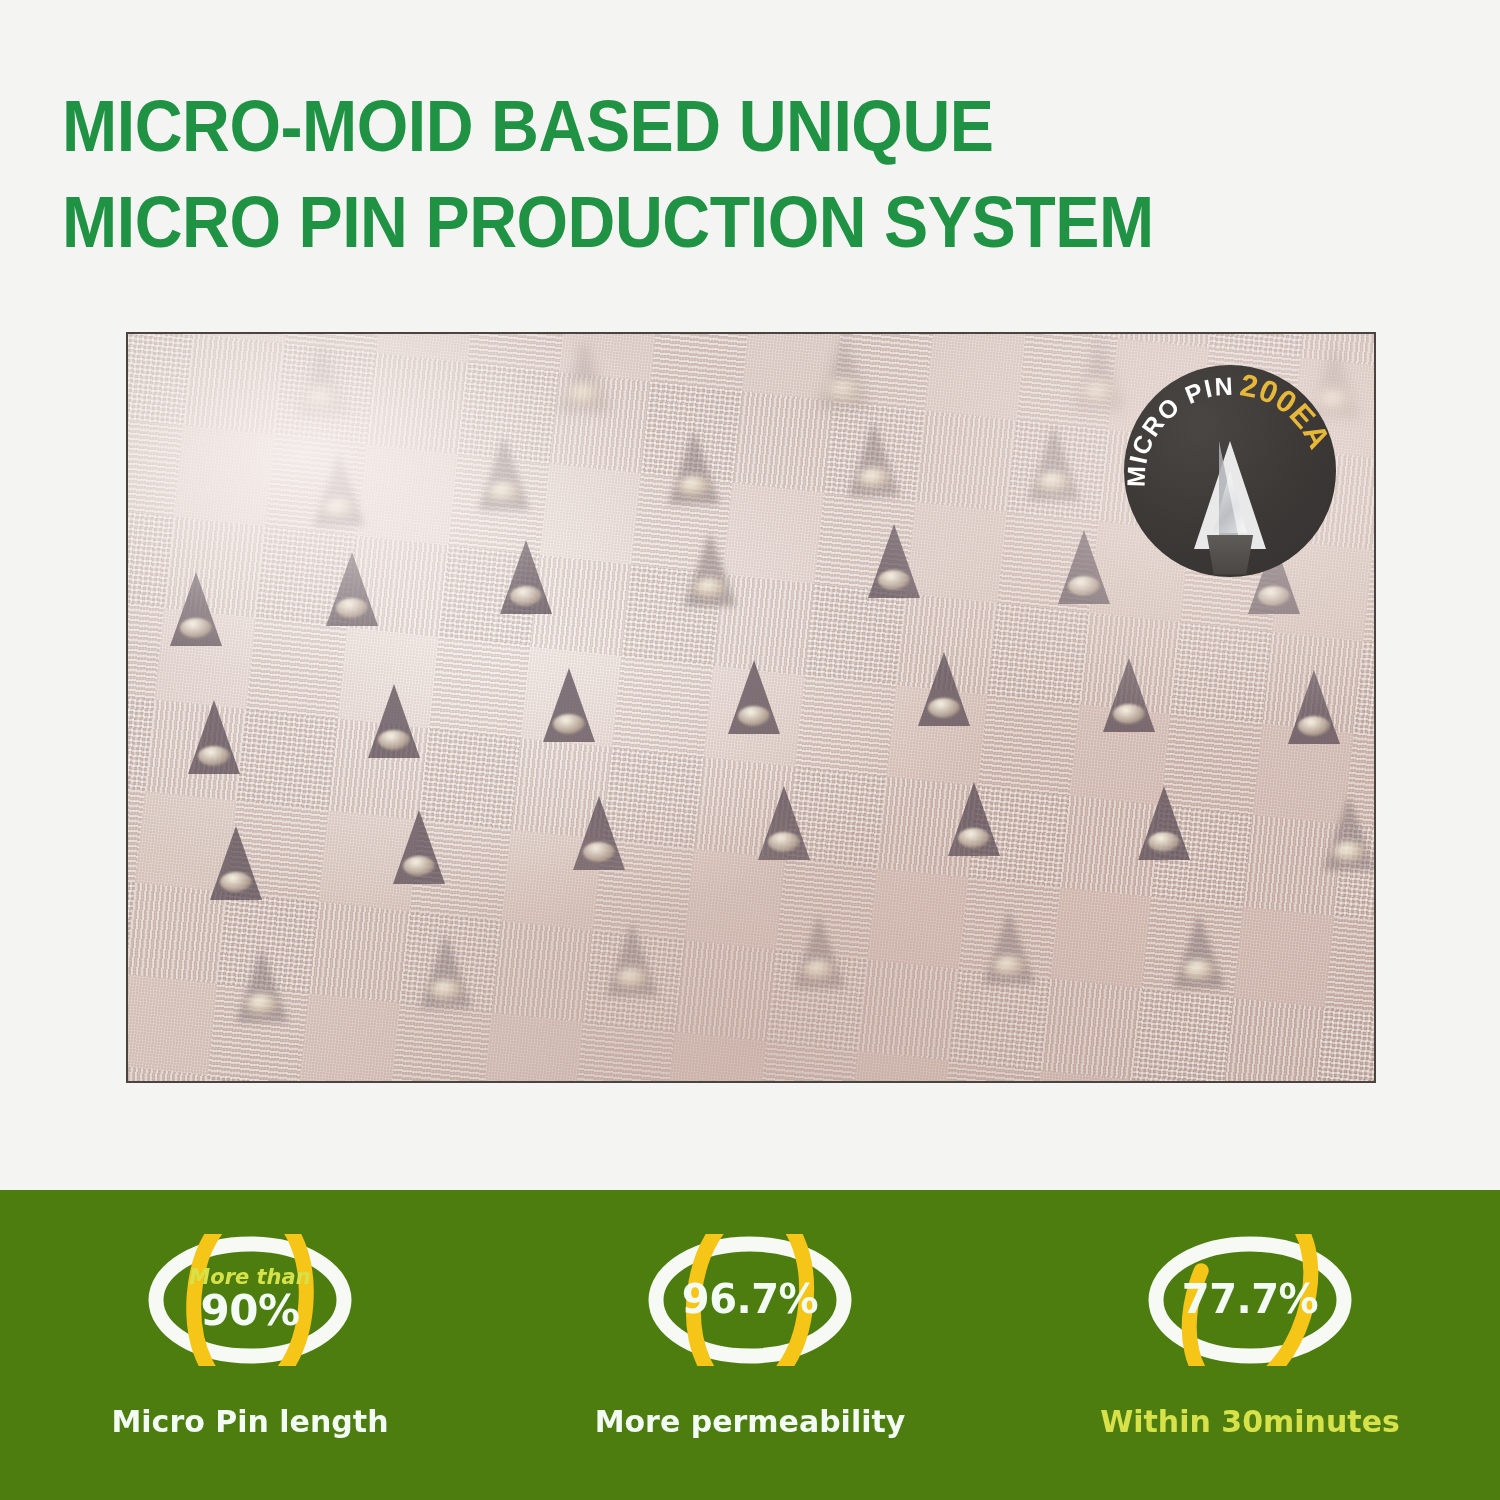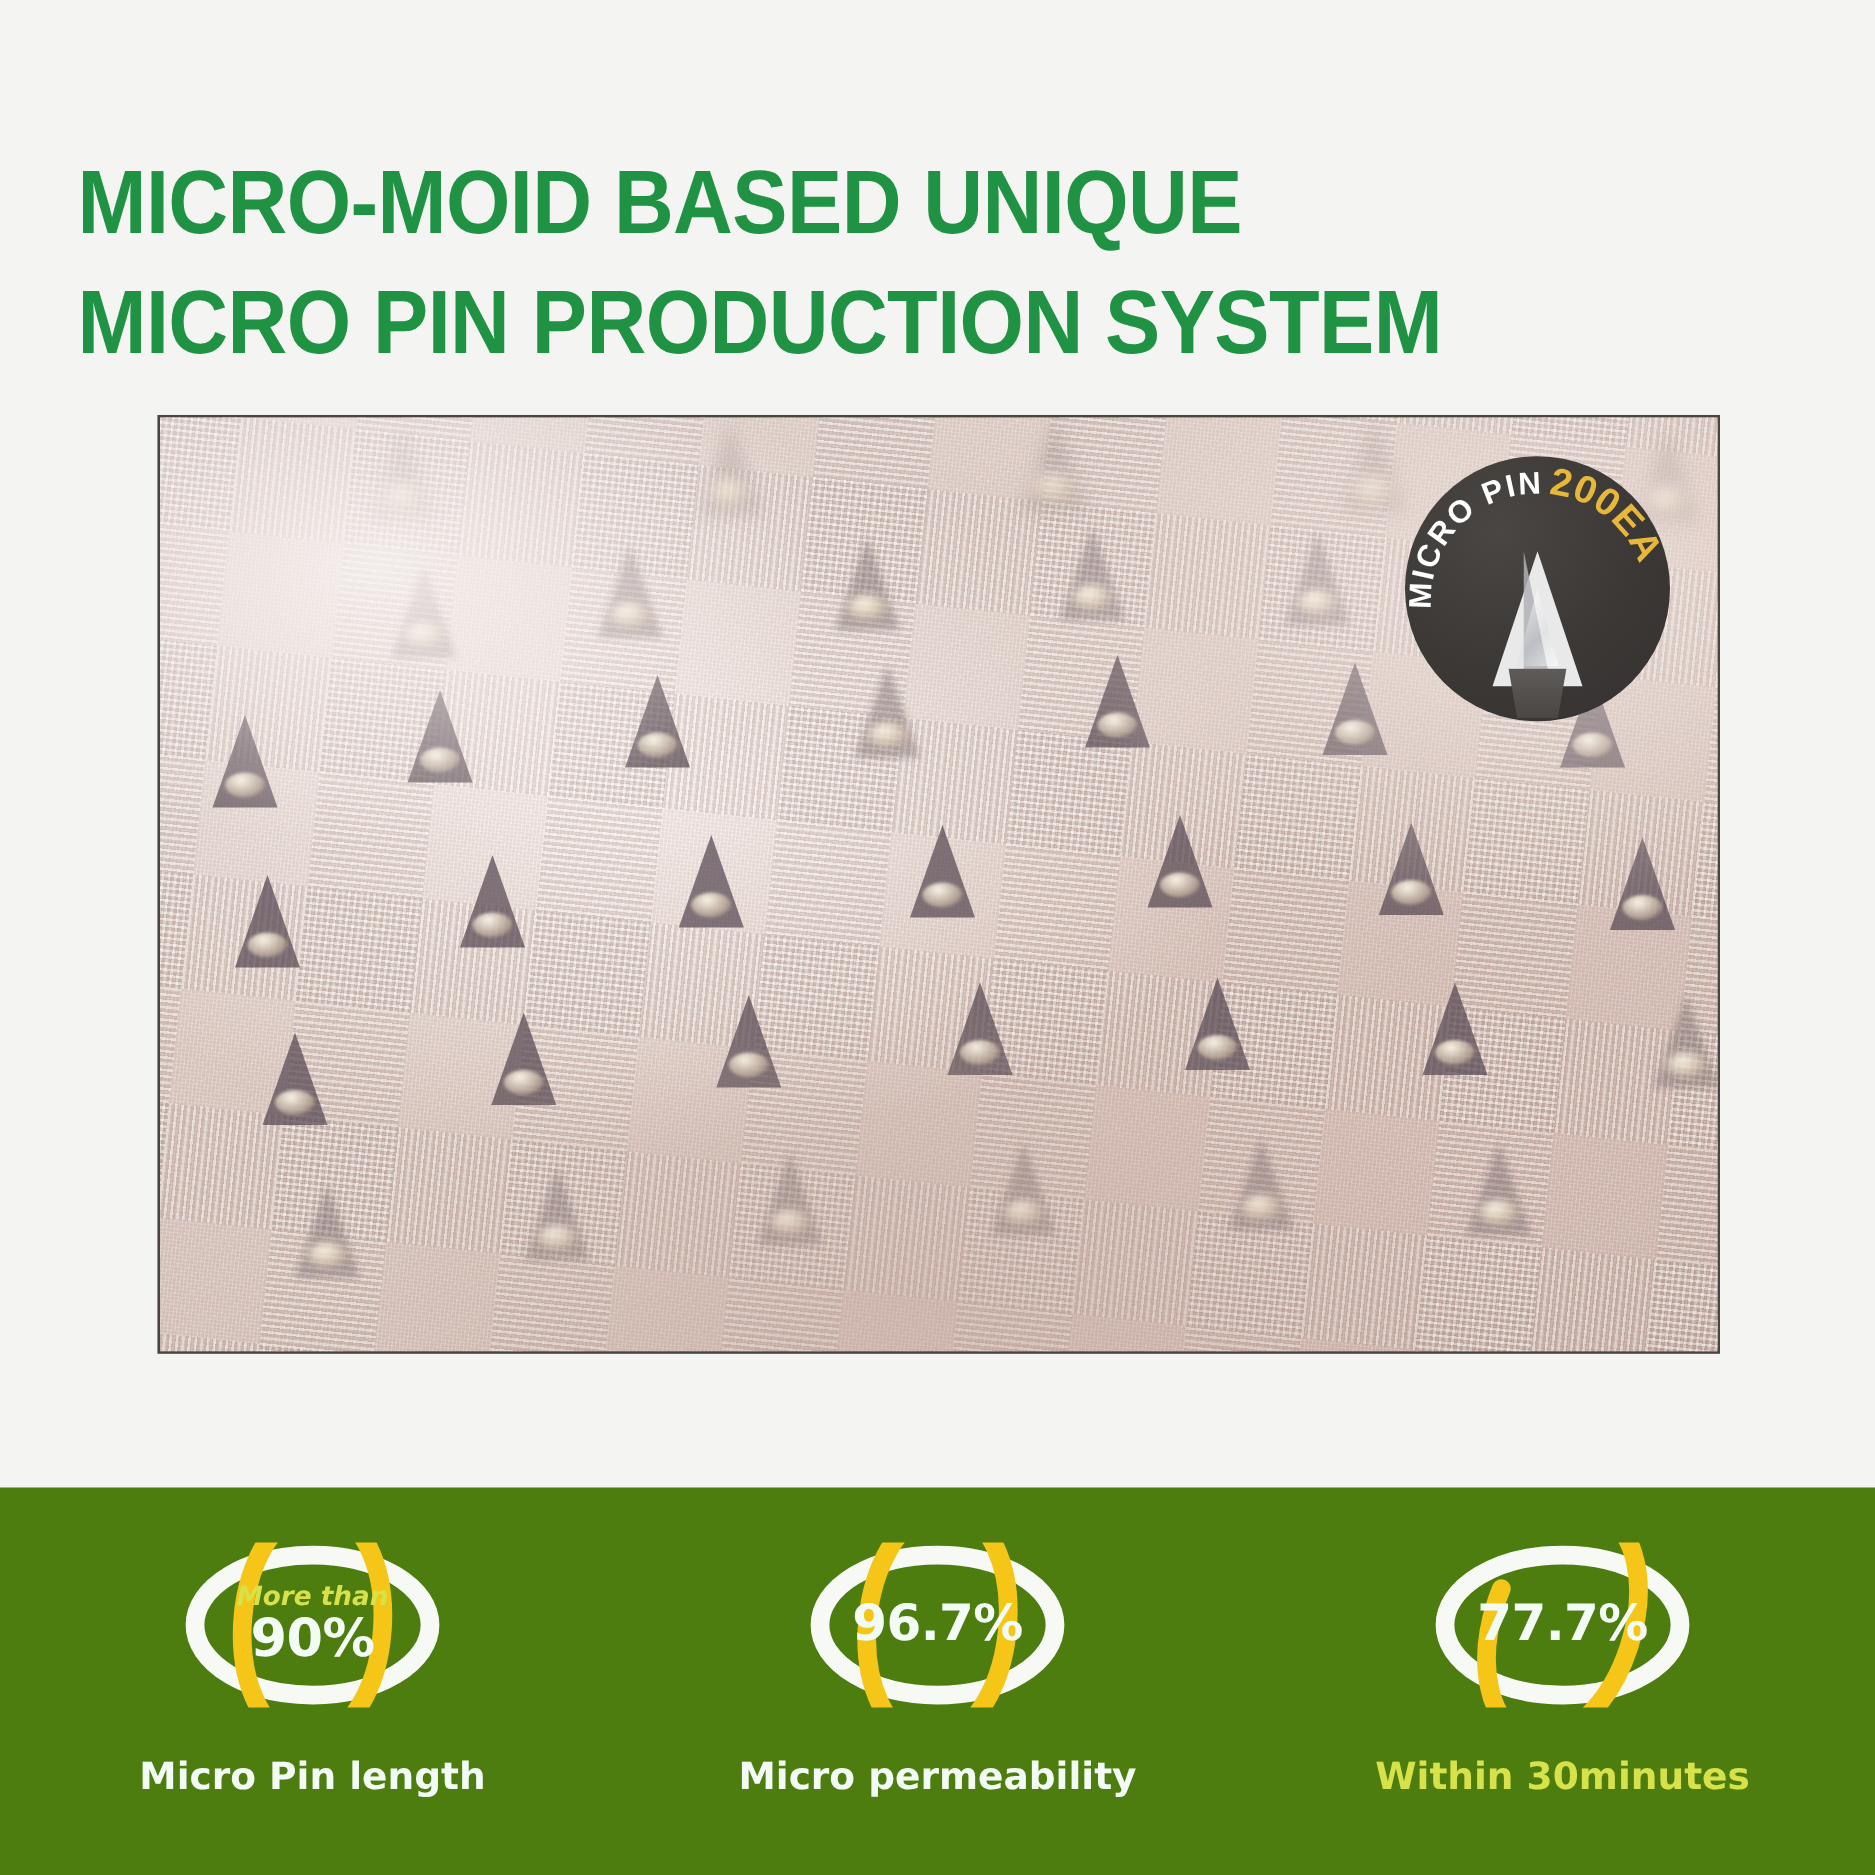--- a/index.html
+++ b/index.html
@@ -14,21 +14,20 @@
     overflow: hidden;
     position: relative;
   }
 
   
   .title-block {
     position: absolute;
     left: 62px;
     top: 78px;
     width: 1340px;
-    margin-top: 36px;
   }
   .title-line {
     color: #1f9243;
     font-family: "Liberation Sans Narrow", "Liberation Sans", sans-serif;
     font-weight: bold;
     font-size: 72px;
     line-height: 96px;
     letter-spacing: -0.5px;
     transform: scaleX(0.92);
     transform-origin: left center;
@@ -385,21 +384,21 @@
       <div class="ring-wrap">
         <svg class="ring-svg" viewBox="0 0 212 132">
           <ellipse cx="106" cy="66" rx="94" ry="56" fill="none" stroke="#f6f9f4" stroke-width="15"></ellipse>
           <ellipse id="arc2" cx="106" cy="66" rx="94" ry="56" fill="none" stroke="#f5c518" stroke-width="15" stroke-linecap="round" transform="rotate(-84 106 66)" stroke-dasharray="462.29204449462895 17.776253845214804"></ellipse>
         </svg>
         <div class="ring-center">
           <div class="stat-value small">96.7%</div>
         </div>
       </div>
       <div class="stat-caption">
-        <div>Micro permeability</div>
+        <div>More permeability</div>
       </div>
     </div>
 
     <div class="stat-col">
       <div class="ring-wrap">
         <svg class="ring-svg" viewBox="0 0 212 132">
           <ellipse cx="106" cy="66" rx="94" ry="56" fill="none" stroke="#f6f9f4" stroke-width="15"></ellipse>
           <ellipse id="arc3" cx="106" cy="66" rx="94" ry="56" fill="none" stroke="#f5c518" stroke-width="15" stroke-linecap="round" transform="rotate(-72 106 66)" stroke-dasharray="371.4590678100586 108.60923052978515"></ellipse>
         </svg>
         <div class="ring-center">

